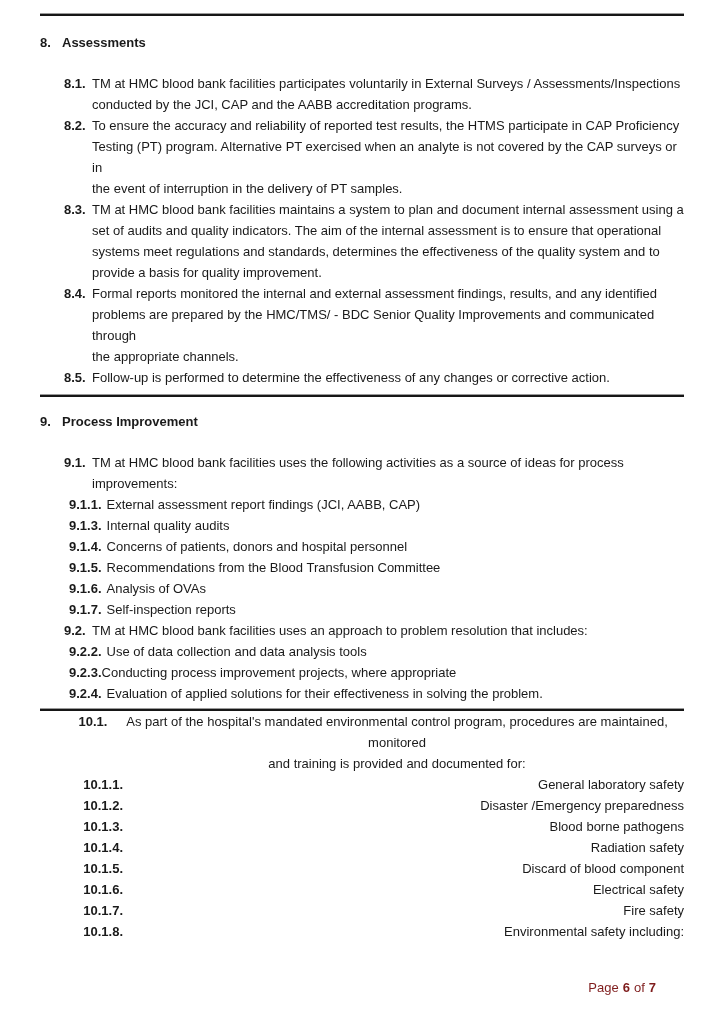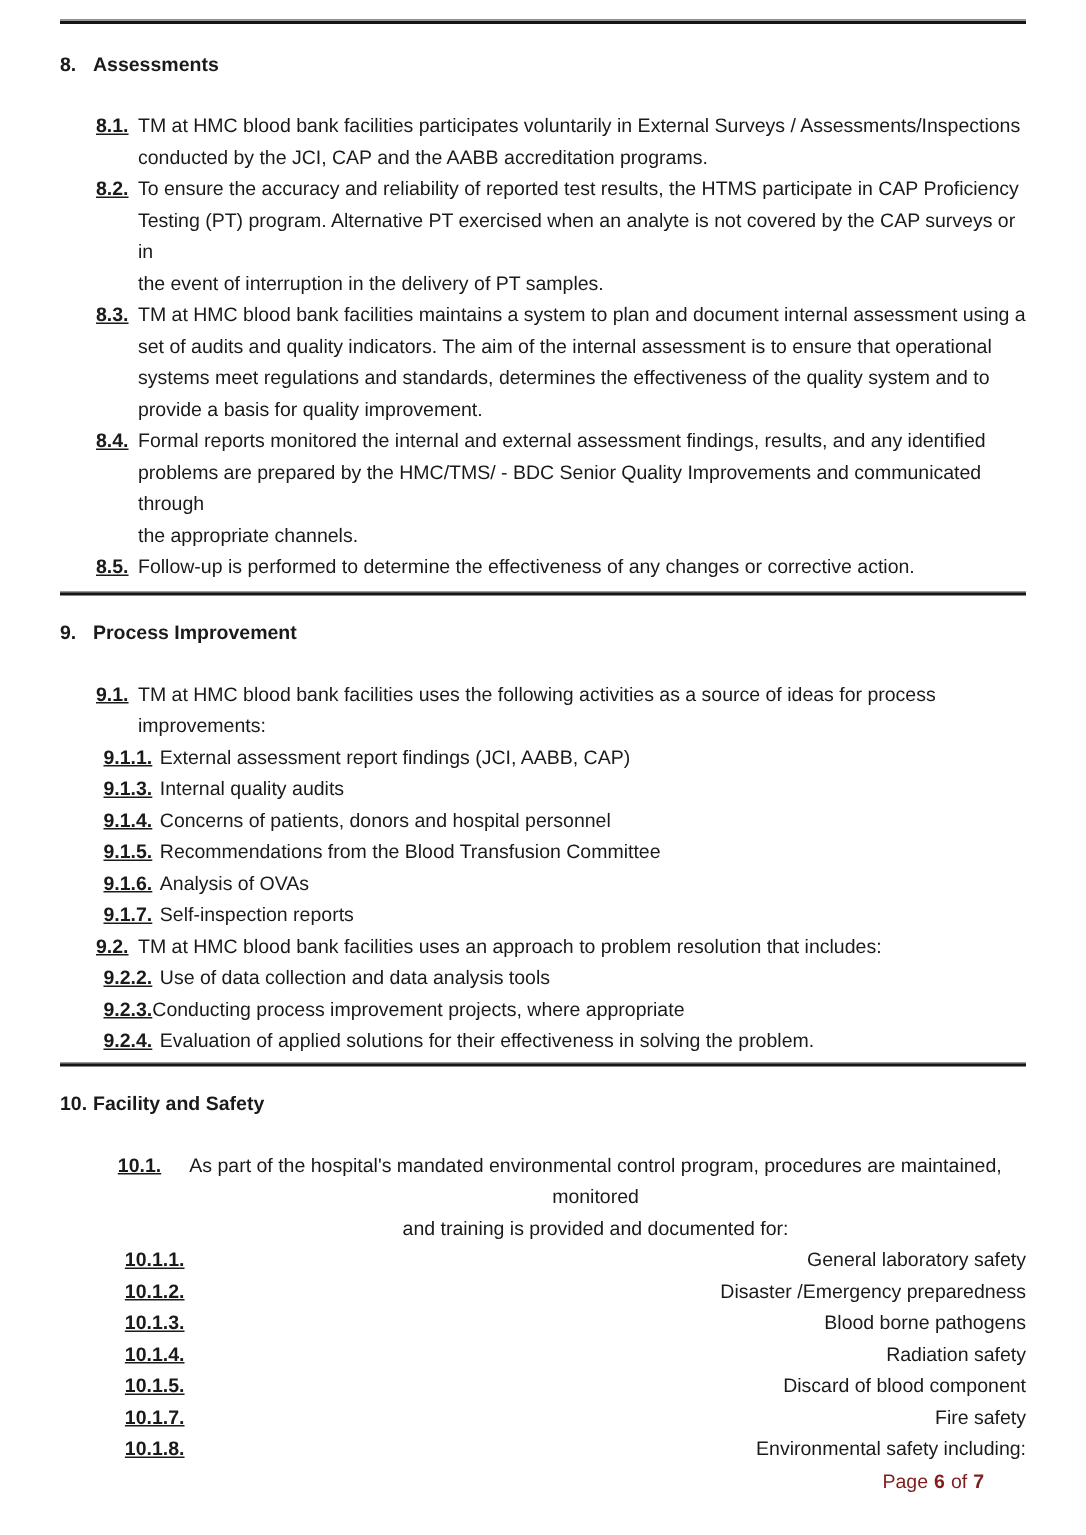--- a/index.html
+++ b/index.html
@@ -35,21 +35,20 @@
   .heading.first { margin-top: 16px; }
   .h-num {
     flex: 0 0 auto;
     min-width: 22px;
     white-space: nowrap;
   }
   .item { display: flex; }
   .num {
     font-weight: 700;
     white-space: nowrap;
-    text-decoration: underline;
   }
   .text {
     flex: 1 1 auto;
     white-space: pre-line;
   }
   
   .l2 { margin-left: 24px; }
   .l2 .num { flex: 0 0 28px; width: 28px; }
   
   .l2a { margin-left: 36px; text-align: center; }
@@ -164,24 +163,20 @@
     </div>
     <div class="item l3">
       <span class="num">9.2.4.</span>
       <span class="text">Evaluation of applied solutions for their effectiveness in solving the problem.</span>
     </div>
   </div>
 
   <div class="rule m3"></div>
 
   <div>
-    <div class="heading">
-      <span class="h-num">10.</span>
-      <span class="h-title">Facility and Safety</span>
-    </div>
     <div class="item l2a">
       <span class="num">10.1.</span>
       <span class="text">As part of the hospital's mandated environmental control program, procedures are maintained, monitored
 and training is provided and documented for:</span>
     </div>
     <div class="item l4">
       <span class="num">10.1.1.</span>
       <span class="text">General laboratory safety</span>
     </div>
     <div class="item l4">
@@ -192,20 +187,24 @@
       <span class="num">10.1.3.</span>
       <span class="text">Blood borne pathogens</span>
     </div>
     <div class="item l4">
       <span class="num">10.1.4.</span>
       <span class="text">Radiation safety</span>
     </div>
     <div class="item l4">
       <span class="num">10.1.5.</span>
       <span class="text">Discard of blood component</span>
+    </div>
+    <div class="item l4">
+      <span class="num">10.1.6.</span>
+      <span class="text">Electrical safety</span>
     </div>
     <div class="item l4">
       <span class="num">10.1.7.</span>
       <span class="text">Fire safety</span>
     </div>
     <div class="item l4">
       <span class="num">10.1.8.</span>
       <span class="text">Environmental safety including:</span>
     </div>
   </div>

